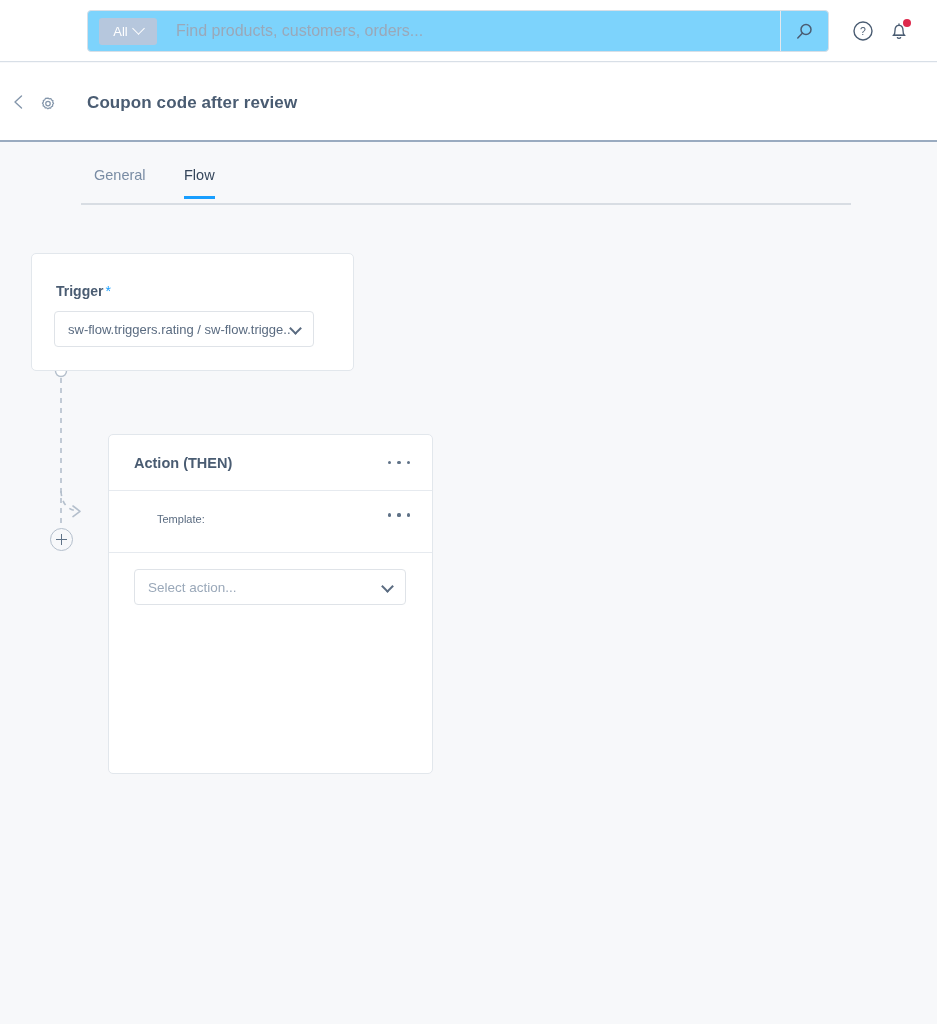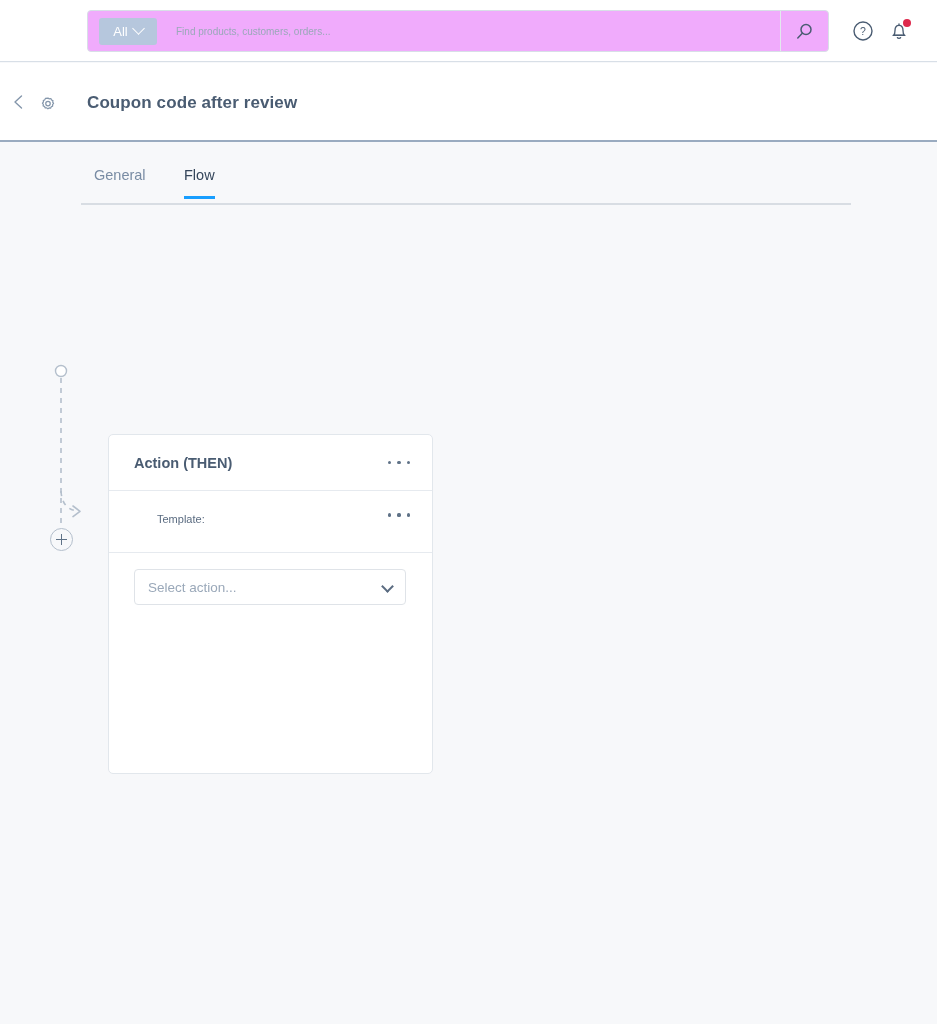--- a/index.html
+++ b/index.html
@@ -15,21 +15,21 @@
   
   .topbar {
     position: absolute; left: 0; top: 0;
     width: 937px; height: 62px;
     background: #ffffff;
     border-bottom: 1px solid #d8dfe7;
   }
   .search-wrap {
     position: absolute; left: 87px; top: 10px;
     width: 742px; height: 42px;
-    background: #f0abfc;
+    background: #7dd3fc;
     border: 1px solid #d8dfe7;
     border-radius: 4px;
     display: flex; align-items: center;
   }
   .scope-pill {
     margin-left: 11px;
     width: 58px; height: 27px;
     background: #b6c7dd;
     border-radius: 3px;
     display: flex; align-items: center; justify-content: center;
@@ -43,21 +43,21 @@
     width: 9px; height: 9px;
     border-right: 1.6px solid #ffffff;
     border-bottom: 1.6px solid #ffffff;
     transform: translateY(-3px) rotate(45deg);
   }
   .search-input {
     flex: 1;
     border: none; outline: none; background: transparent;
     margin-left: 17px;
     font-family: "Liberation Sans", sans-serif;
-    font-size: 10px;
+    font-size: 16px;
     color: #4a5c72;
   }
   .search-input::placeholder { color: #9aa8b9; }
   .search-btn {
     width: 48px; height: 40px;
     border-left: 1px solid #e3e8ee;
     display: flex; align-items: center; justify-content: center;
     cursor: pointer;
   }
   .icon-btn {
@@ -333,20 +333,30 @@
     <div class="tab active" id="tab-flow">Flow</div>
   </div>
 
   <svg class="connector">
     <circle cx="61" cy="227" r="5.5" fill="#ffffff" stroke="#b4bfcc" stroke-width="1.4"></circle>
     <line x1="61" y1="234" x2="61" y2="384" stroke="#b4bfcc" stroke-width="1.6" stroke-dasharray="5 5"></line>
     <path d="M61 347 Q62 365 77 367" fill="none" stroke="#b4bfcc" stroke-width="1.6" stroke-dasharray="5 5"></path>
     <polyline points="73,362 80,367.3 73,372.6" fill="none" stroke="#b4bfcc" stroke-width="1.6" stroke-linecap="round" stroke-linejoin="round"></polyline>
   </svg>
 
+  <div class="trigger-card">
+    <div class="field-label">
+      <span>Trigger</span><span class="req-star">*</span>
+    </div>
+
+    <div class="select-box" id="trigger-select">
+      <span class="select-text">sw-flow.triggers.rating / sw-flow.trigge..</span>
+      <span class="chev-dark"></span>
+    </div>
+  </div>
 
   <div class="plus-btn"></div>
 
   <div class="action-card">
 
     <div class="action-head">
       <span class="action-head-title">Action (THEN)</span>
       <span class="ellipsis">
         <i></i>
         <i></i>

